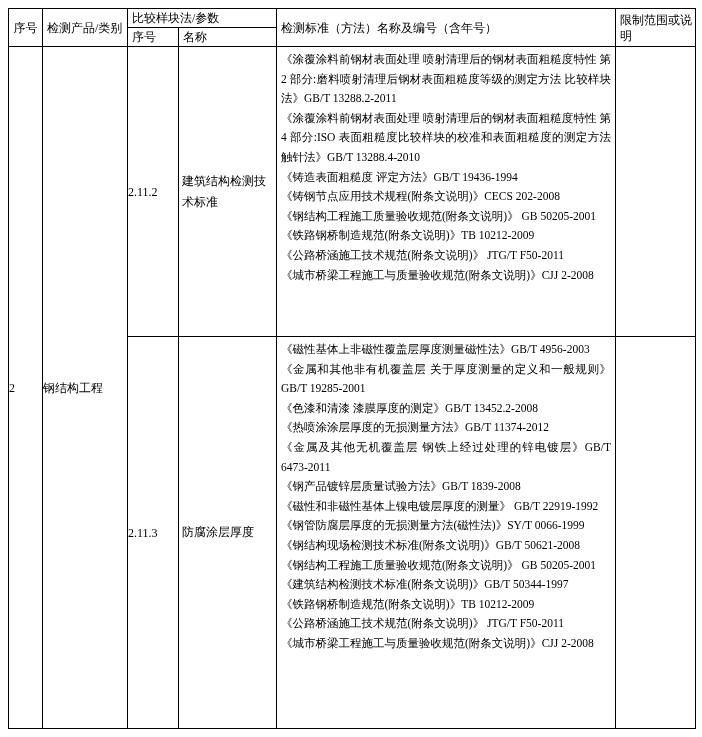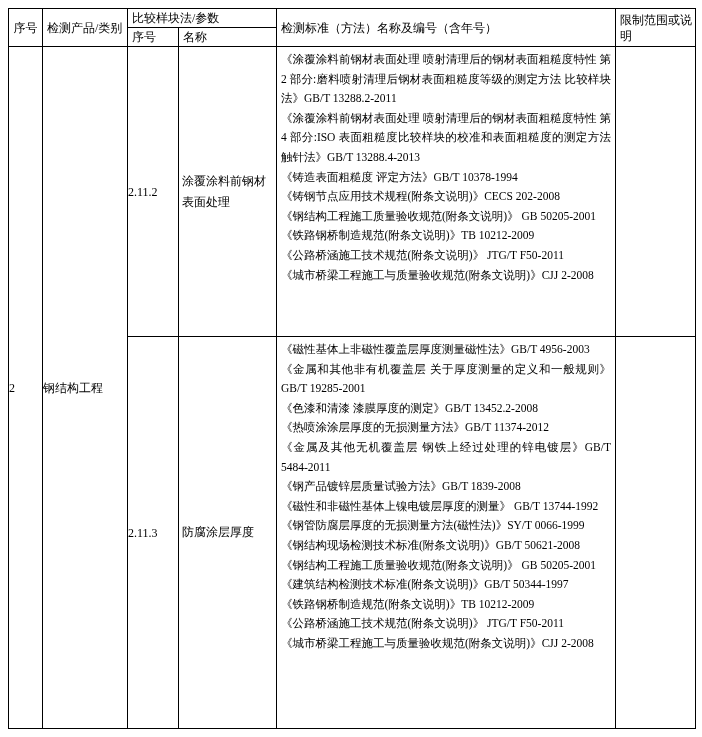--- a/index.html
+++ b/index.html
@@ -77,44 +77,44 @@
       <tr class="h2">
         <td class="hc">序号</td>
         <td class="hc">名称</td>
       </tr>
     </thead>
     <tbody>
         <tr class="r1">
           <td class="center" rowspan="2">2</td>
           <td class="center" rowspan="2">钢结构工程</td>
           <td class="center">2.11.2</td>
-          <td class="name">涂覆涂料前钢材表面处理</td>
+          <td class="name">建筑结构检测技术标准</td>
           <td class="std">
             <p>《涂覆涂料前钢材表面处理 喷射清理后的钢材表面粗糙度特性 第 2 部分:磨料喷射清理后钢材表面粗糙度等级的测定方法 比较样块法》GB/T 13288.2-2011</p>
-            <p>《涂覆涂料前钢材表面处理 喷射清理后的钢材表面粗糙度特性 第 4 部分:ISO 表面粗糙度比较样块的校准和表面粗糙度的测定方法 触针法》GB/T 13288.4-2013</p>
-            <p>《铸造表面粗糙度 评定方法》GB/T 10378-1994</p>
+            <p>《涂覆涂料前钢材表面处理 喷射清理后的钢材表面粗糙度特性 第 4 部分:ISO 表面粗糙度比较样块的校准和表面粗糙度的测定方法 触针法》GB/T 13288.4-2010</p>
+            <p>《铸造表面粗糙度 评定方法》GB/T 19436-1994</p>
             <p>《铸钢节点应用技术规程(附条文说明)》CECS 202-2008</p>
             <p>《钢结构工程施工质量验收规范(附条文说明)》 GB 50205-2001</p>
             <p>《铁路钢桥制造规范(附条文说明)》TB 10212-2009</p>
             <p>《公路桥涵施工技术规范(附条文说明)》 JTG/T F50-2011</p>
             <p>《城市桥梁工程施工与质量验收规范(附条文说明)》CJJ 2-2008</p>
           </td>
           <td class="limit"></td>
         </tr>
         <tr class="r2">
           <td class="center">2.11.3</td>
           <td class="name">防腐涂层厚度</td>
           <td class="std">
             <p>《磁性基体上非磁性覆盖层厚度测量磁性法》GB/T 4956-2003</p>
             <p>《金属和其他非有机覆盖层 关于厚度测量的定义和一般规则》GB/T 19285-2001</p>
             <p>《色漆和清漆 漆膜厚度的测定》GB/T 13452.2-2008</p>
             <p>《热喷涂涂层厚度的无损测量方法》GB/T 11374-2012</p>
-            <p>《金属及其他无机覆盖层 钢铁上经过处理的锌电镀层》GB/T 5484-2011</p>
+            <p>《金属及其他无机覆盖层 钢铁上经过处理的锌电镀层》GB/T 6473-2011</p>
             <p>《钢产品镀锌层质量试验方法》GB/T 1839-2008</p>
-            <p>《磁性和非磁性基体上镍电镀层厚度的测量》 GB/T 13744-1992</p>
+            <p>《磁性和非磁性基体上镍电镀层厚度的测量》 GB/T 22919-1992</p>
             <p>《钢管防腐层厚度的无损测量方法(磁性法)》SY/T 0066-1999</p>
             <p>《钢结构现场检测技术标准(附条文说明)》GB/T 50621-2008</p>
             <p>《钢结构工程施工质量验收规范(附条文说明)》 GB 50205-2001</p>
             <p>《建筑结构检测技术标准(附条文说明)》GB/T 50344-1997</p>
             <p>《铁路钢桥制造规范(附条文说明)》TB 10212-2009</p>
             <p>《公路桥涵施工技术规范(附条文说明)》 JTG/T F50-2011</p>
             <p>《城市桥梁工程施工与质量验收规范(附条文说明)》CJJ 2-2008</p>
           </td>
           <td class="limit"></td>
         </tr>

